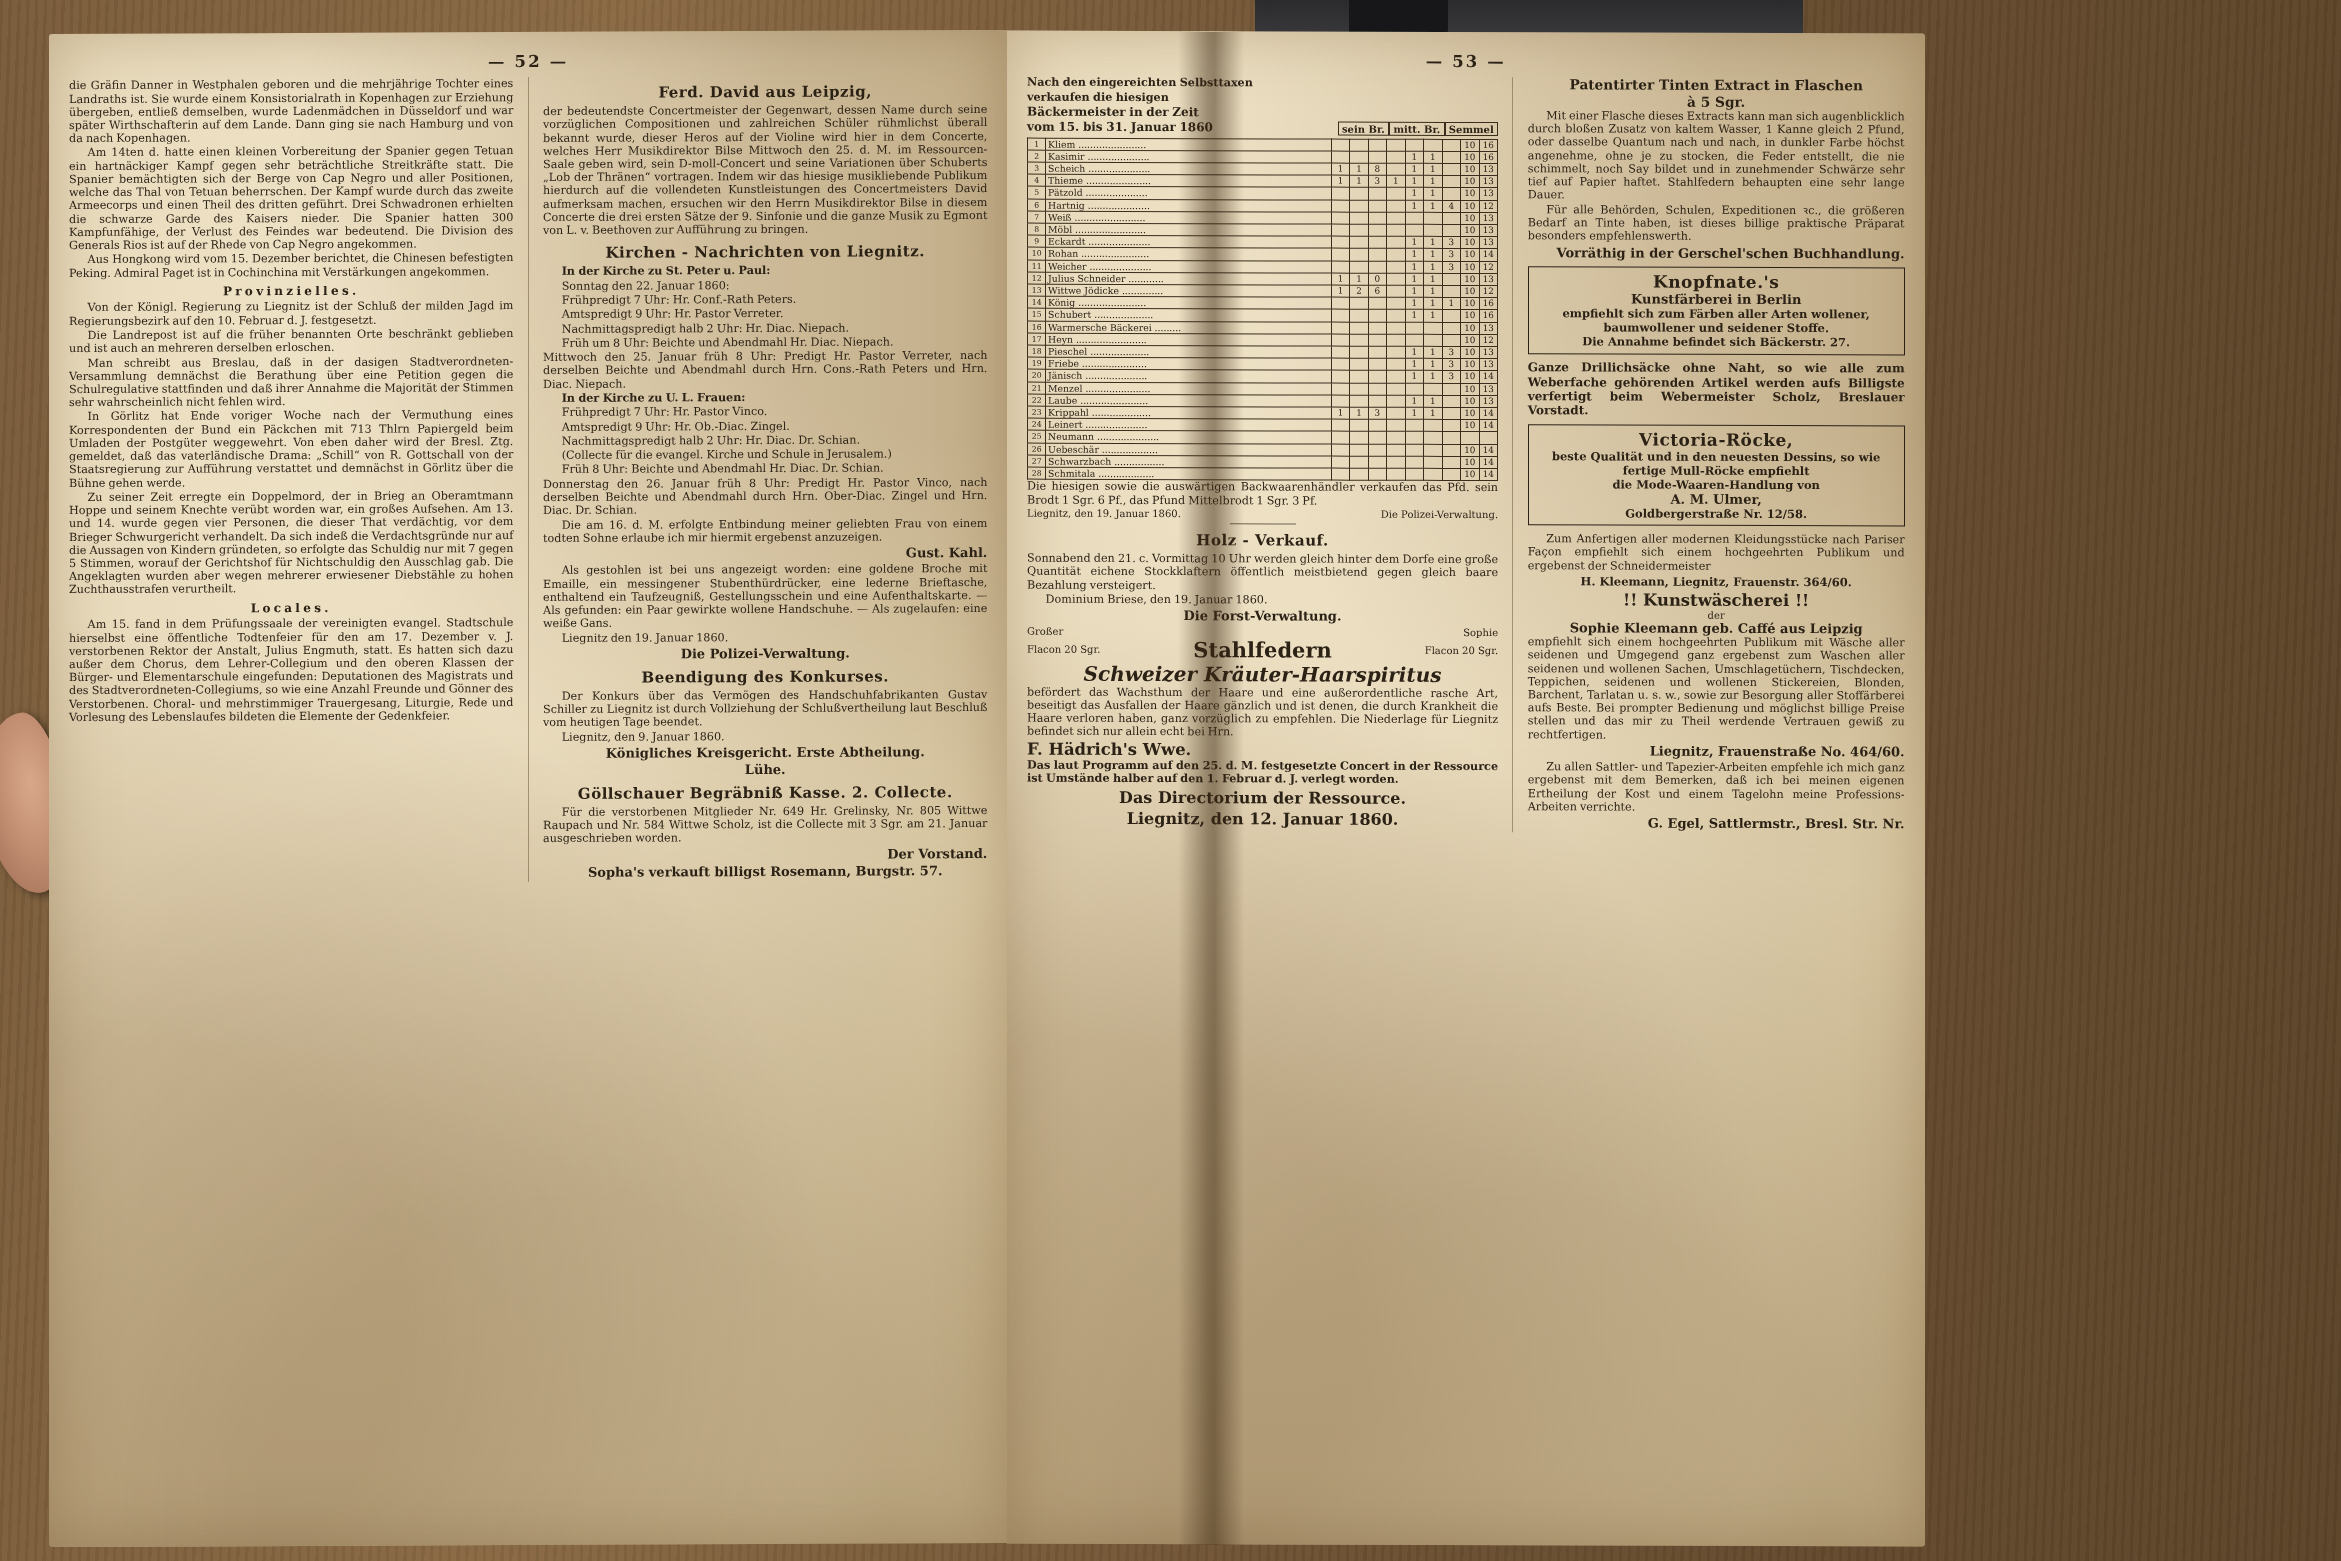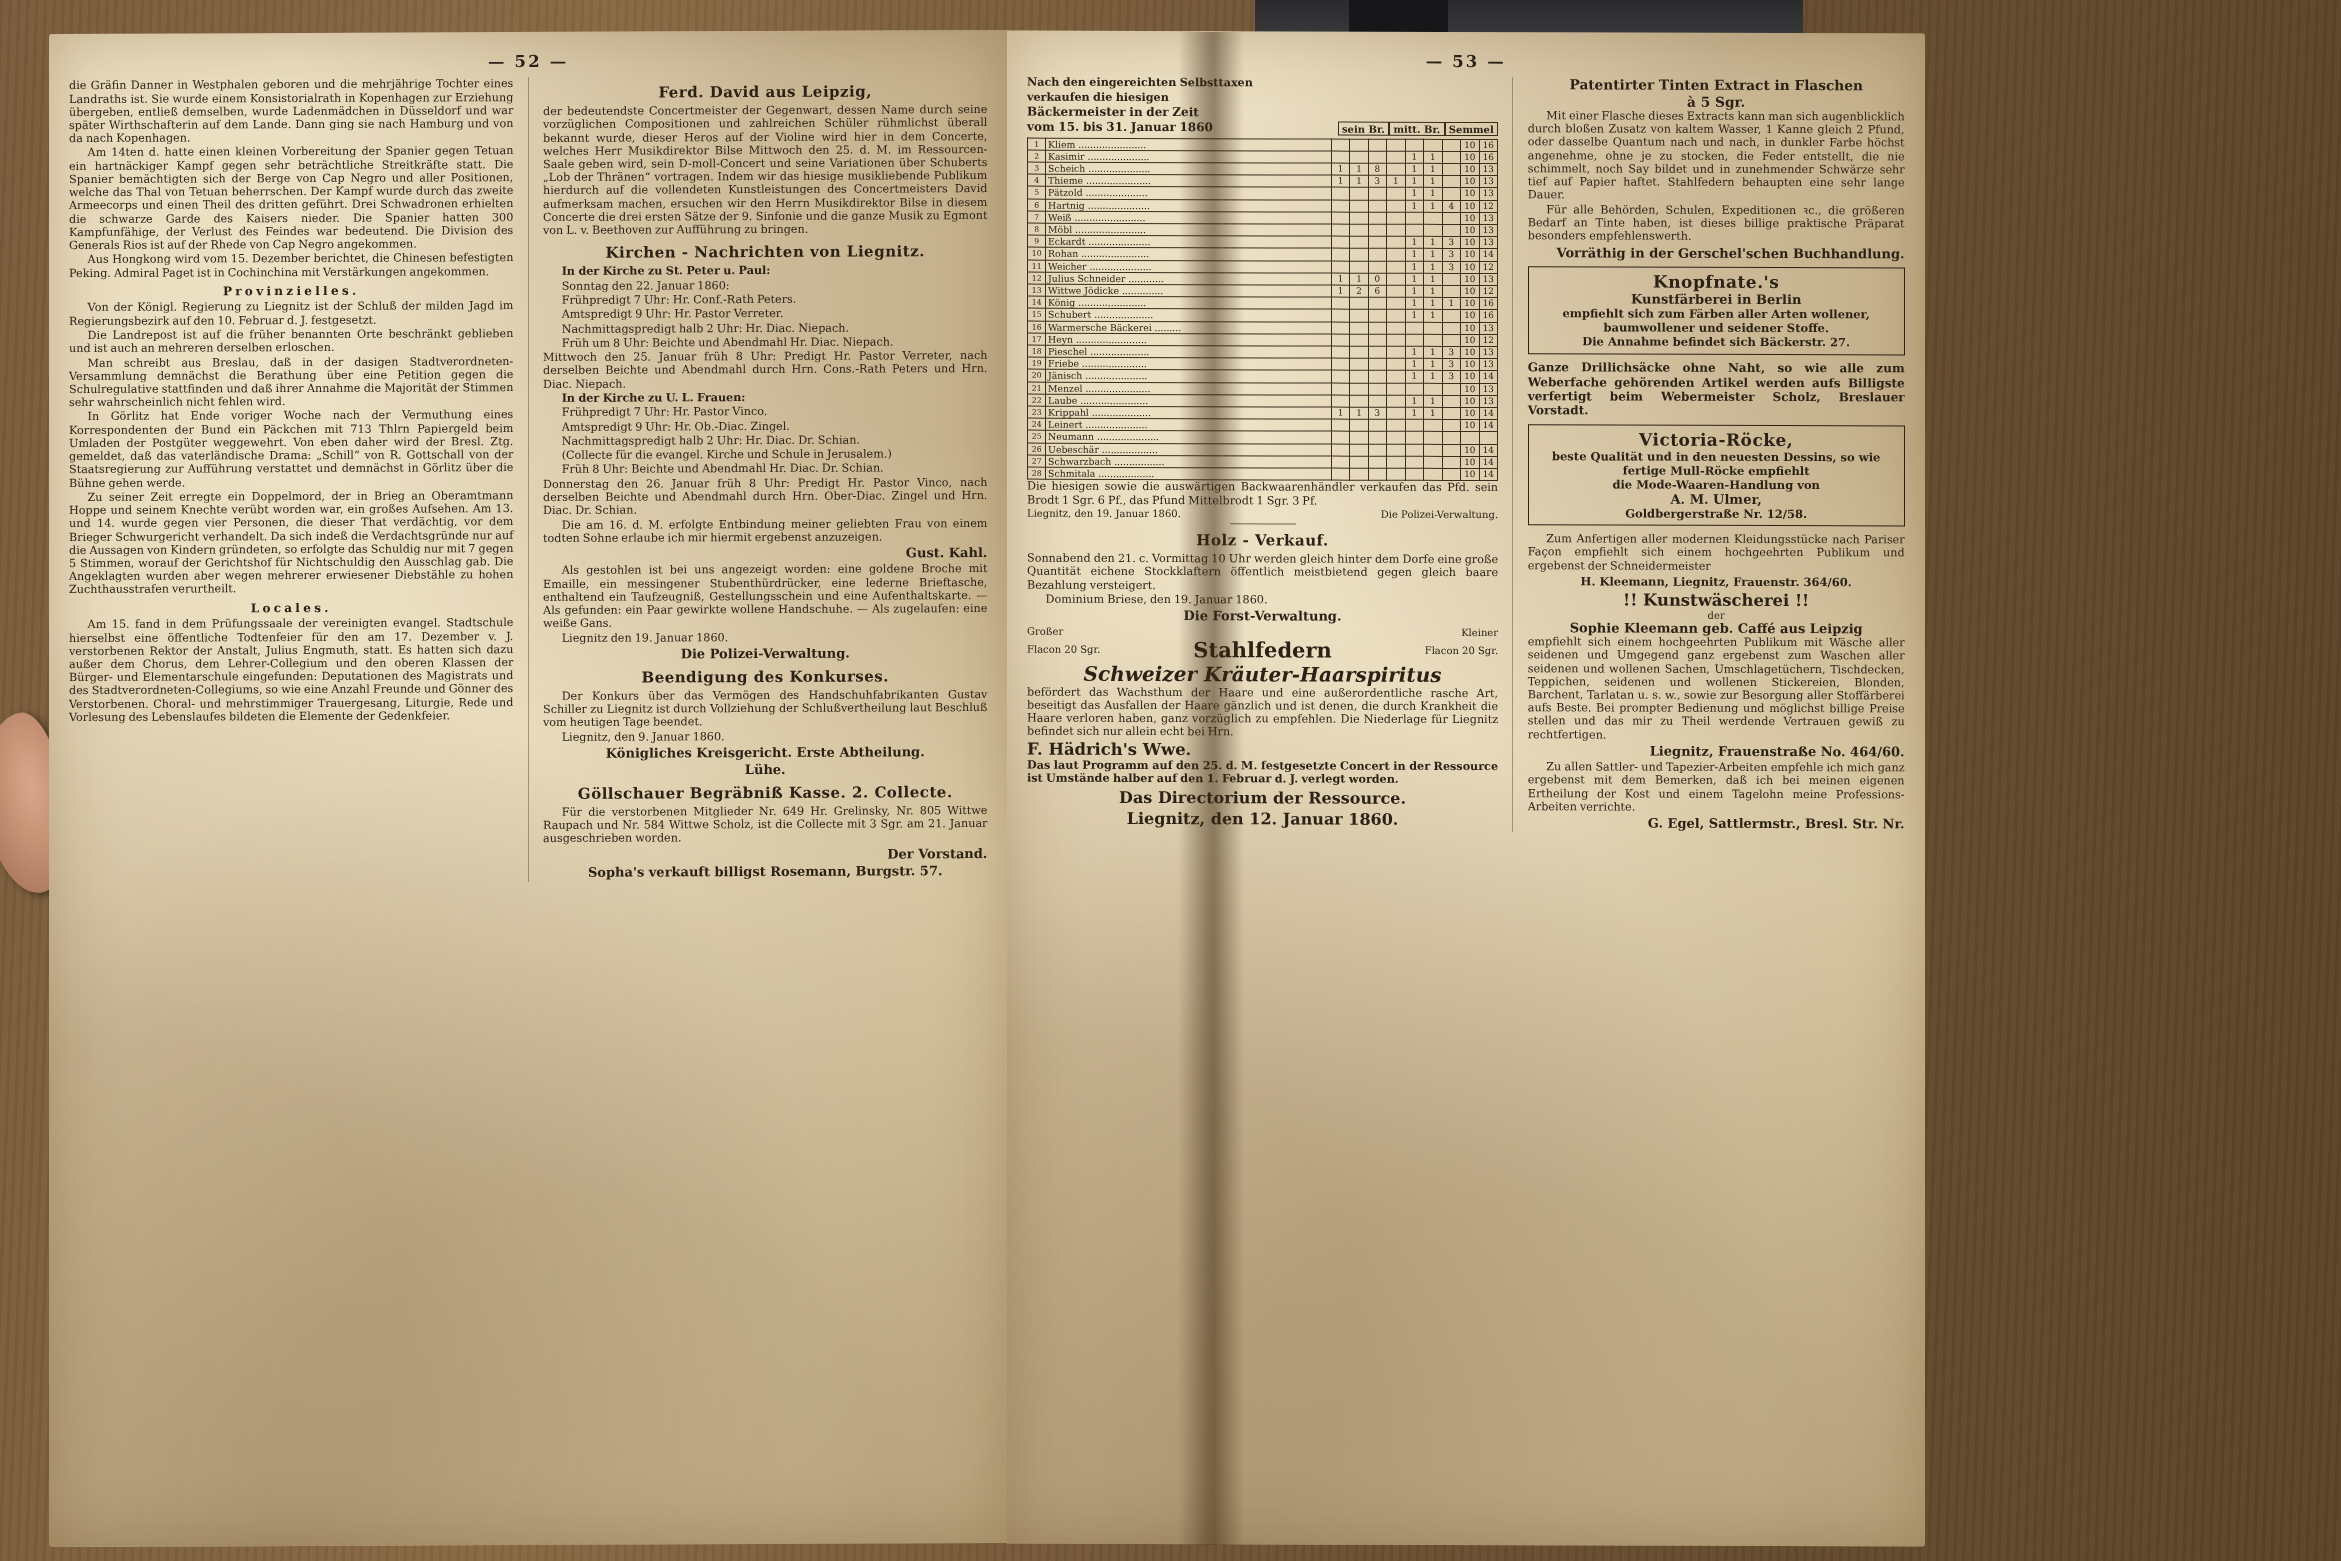--- a/index.html
+++ b/index.html
@@ -584,21 +584,21 @@
 
             <div class="rule"></div>
 
             <div class="hd">Holz - Verkauf.</div>
             <p class="t ni">Sonnabend den 21. c. Vormittag 10 Uhr werden gleich hinter dem Dorfe eine große Quantität eichene Stockklaftern öffentlich meistbietend gegen gleich baare Bezahlung versteigert.</p>
             <p class="t ctr">Dominium Briese, den 19. Januar 1860.</p>
             <div class="sigc">Die Forst-Verwaltung.</div>
 
             <div style="display:flex; justify-content:space-between; font-size:10px;">
               <span>Großer</span>
-              <span>Kleiner</span>
+              <span>Sophie</span>
             </div>
             <div style="display:flex; justify-content:space-between; align-items:center;">
               <span style="font-size:10px;">Flacon 20 Sgr.</span>
               <span class="huge">Stahlfedern</span>
               <span style="font-size:10px;">Flacon 20 Sgr.</span>
             </div>
             <div style="text-align:center; font-size:20px; font-weight:bold; font-style:italic;">Schweizer Kräuter-Haarspiritus</div>
             <p class="t ni">befördert das Wachsthum der Haare und eine außerordentliche rasche Art, beseitigt das Ausfallen der Haare gänzlich und ist denen, die durch Krankheit die Haare verloren haben, ganz vorzüglich zu empfehlen. Die Niederlage für Liegnitz befindet sich nur allein echt bei Hrn.</p>
             <div style="font-size:16.4px; font-weight:bold;">F. Hädrich's Wwe.</div>
 

